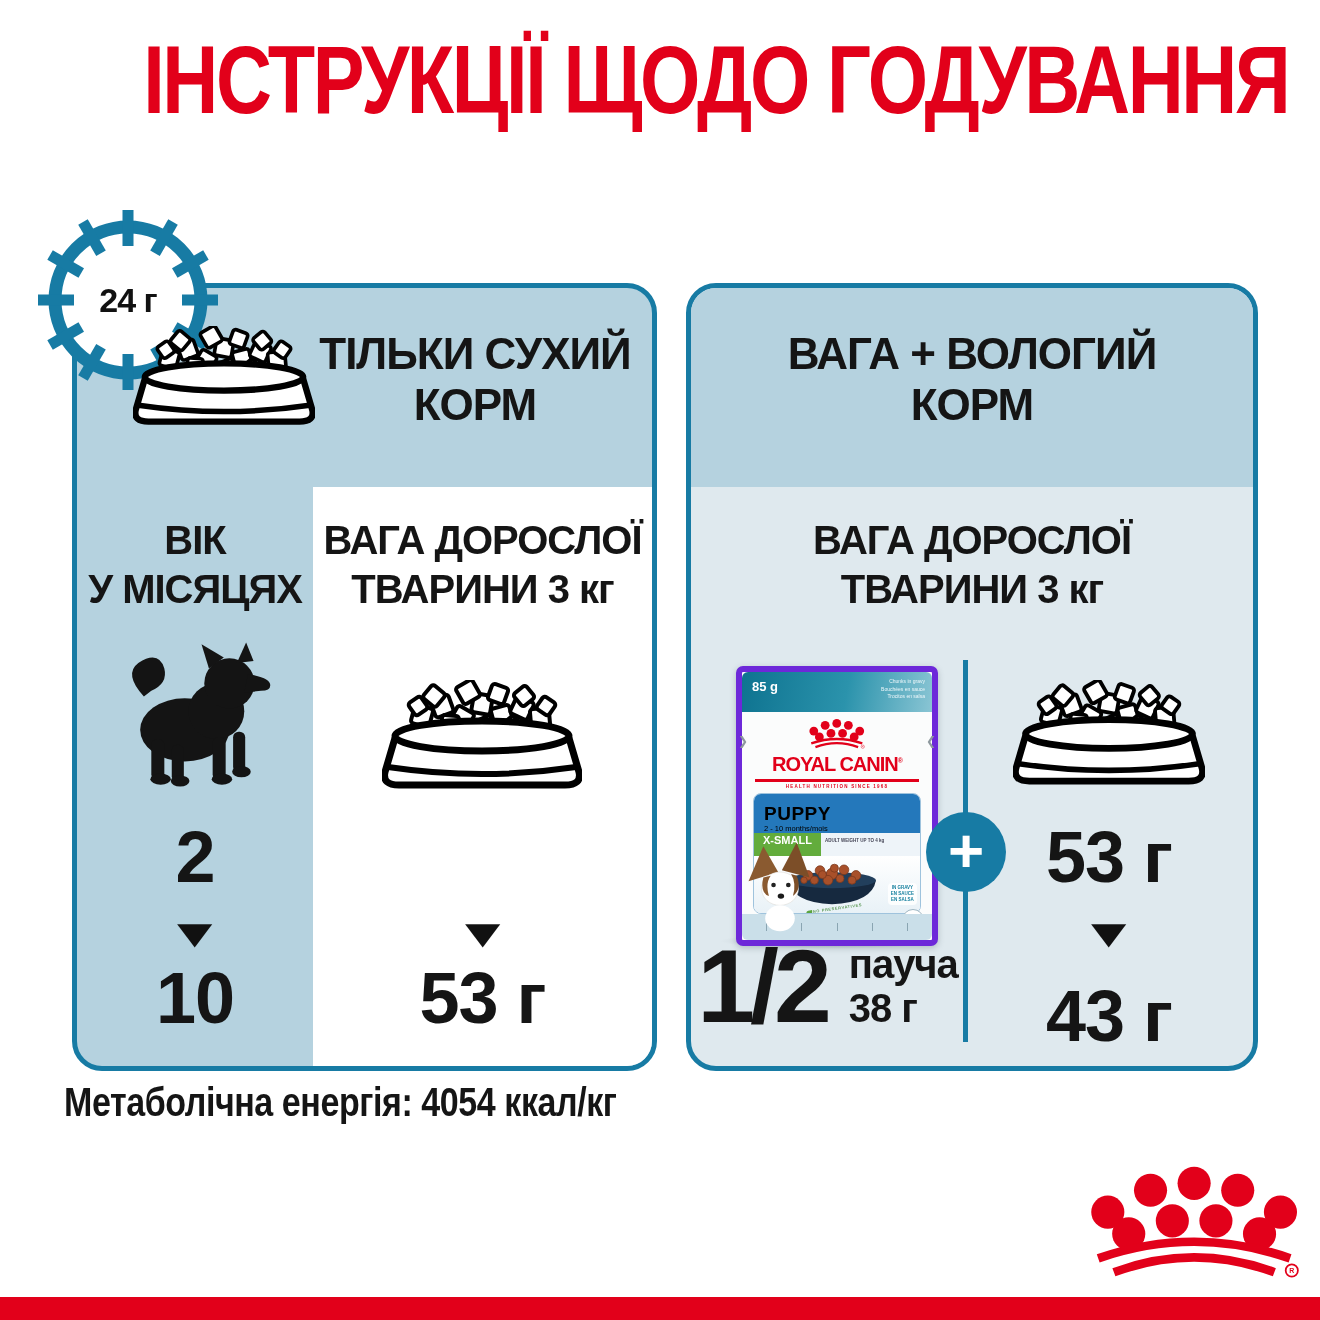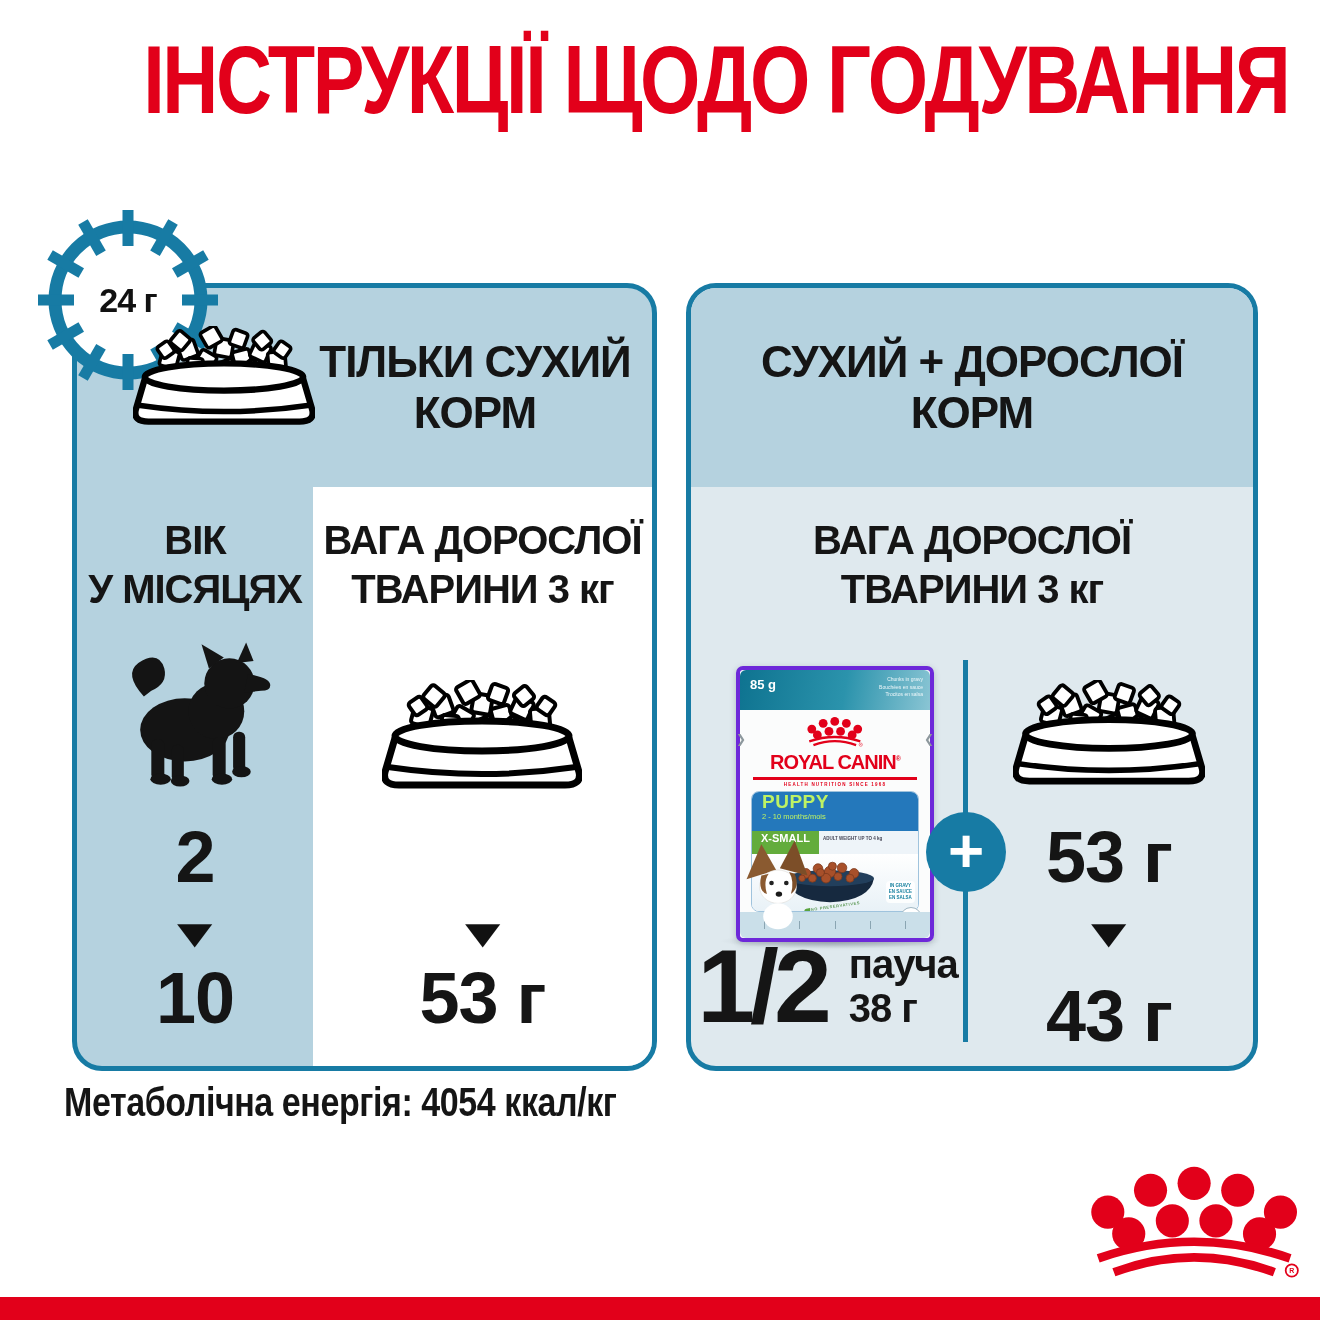--- a/index.html
+++ b/index.html
@@ -13,21 +13,21 @@
 
   
   .panel { position:absolute; top:283px; height:788px; border:5px solid #177ba4;
            border-radius:30px; overflow:hidden; box-sizing:border-box; z-index:1; }
   .panel-left  { left:72px;  width:585px; background:#b5d2df; }
   .panel-right { left:686px; width:572px; background:#dfe9ee; }
   .header-strip { position:absolute; top:0; left:0; right:0; height:199px; background:#b5d2df; }
   .white-col { position:absolute; left:236px; top:199px; right:0; bottom:0; background:#ffffff; }
 
   .panel-header { position:absolute; top:40px; font-size:44px; font-weight:700; line-height:1.16;
-                  text-align:center; letter-spacing:-1px; color:#151515;margin-top:8px; }
+                  text-align:center; letter-spacing:-1px; color:#151515; }
   .panel-left  .panel-header { left:228px; width:340px; }
   .panel-right .panel-header { left:0; width:100%; }
 
   .col-header { position:absolute; top:228px; font-size:40px; font-weight:700; line-height:1.22;
                 text-align:center; letter-spacing:-1px; }
   .age-col-header    { left:0;     width:236px; }
   .weight-col-header { left:236px; width:339px; }
   .rp-weight-header  { left:0;     width:100%;  }
 
   .big-num { position:absolute; font-size:72px; font-weight:700; text-align:center;
@@ -61,40 +61,40 @@
                  background:#177ba4; color:#fff; display:flex; align-items:center; justify-content:center;
                  font-size:62px; font-weight:700; z-index:3; padding-bottom:4px; box-sizing:border-box; }
   .portion { position:absolute; left:0; top:640px; width:273px; height:116px; display:flex;
              align-items:center; justify-content:center; gap:22px; z-index:3; }
   .portion-frac { font-size:104px; font-weight:700; letter-spacing:-5px; line-height:1; }
   .portion-stack { display:flex; flex-direction:column; align-items:flex-start; gap:2px; }
   .portion-unit,.portion-weight { font-size:40px; font-weight:700; line-height:1.05; letter-spacing:-1px; }
 
   
   .pouch { position:absolute; left:45px; top:378px; width:190px; height:268px; background:#fbfcfc;
-           border:4px solid #6d28d9; border-radius:7px; z-index:2; box-shadow:0 2px 6px rgba(40,60,70,.25); }
+           border:6px solid #6d28d9; border-radius:7px; z-index:2; box-shadow:0 2px 6px rgba(40,60,70,.25); }
   .pouch-shadow { position:absolute; left:28px; top:645px; width:224px; height:16px; z-index:1;
                   background:radial-gradient(ellipse at center, rgba(50,60,70,.30) 0%, rgba(50,60,70,0) 70%); }
   .pouch-band { position:absolute; top:0; left:0; right:0; height:40px; border-radius:6px 6px 0 0;
                 background:linear-gradient(100deg,#0e7390 0%,#2b93ac 55%,#8ac5d4 100%); }
   .pouch-weight { position:absolute; top:7px; left:10px; color:#fff; font-size:13px; font-weight:600; }
   .pouch-topright { position:absolute; top:6px; right:7px; text-align:right; color:#eef7fa;
                     font-size:5px; line-height:1.5; }
   .crimp { position:absolute; top:62px; color:#8d989d; font-size:12px; }
   .crimp-l { left:-4px; } .crimp-r { right:-4px; }
   .pouch-crown { position:absolute; top:46px; left:50%; transform:translateX(-50%); width:58px; height:32px; }
   .pouch-brand { position:absolute; top:82px; width:100%; text-align:center; color:#e2001a;
                  font-size:20px; font-weight:700; letter-spacing:-1px; line-height:1; }
   .pouch-brand sup { font-size:7px; }
   .pouch-rule { position:absolute; top:107px; left:13px; right:13px; height:3px; background:#e2001a; }
   .pouch-tagline { position:absolute; top:112px; width:100%; text-align:center; color:#e2001a;
                    font-size:4.5px; letter-spacing:1.2px; font-weight:700; }
   .pouch-panel { position:absolute; top:121px; left:11px; right:11px; height:119px; border-radius:8px;
                  background:#fff; border:1px solid #9fc3dd; overflow:hidden; }
-  .pp-head { height:39px; background:#2478bb; color:#bef264; padding:0 0 0 10px; box-sizing:border-box; }
+  .pp-head { height:39px; background:#2478bb; color:#000000; padding:10px 0 0 10px; box-sizing:border-box; }
   .pp-product { font-size:19px; font-weight:700; letter-spacing:.5px; line-height:1.05; }
   .pp-range { font-size:7.5px; }
   .pp-bar { display:flex; height:23px; }
   .pp-size { background:#63ac3c; color:#fff; font-size:11px; font-weight:700; padding:0 9px; line-height:15px; }
   .pp-aw { flex:1; background:#eef4f9; color:#445; font-size:4.5px; line-height:15px;
            padding-left:4px; font-weight:700; }
   .pp-photo { position:relative; height:63px; background:linear-gradient(#ffffff,#e6f0f6); }
   .wet-bowl { position:absolute; left:28px; top:5px; width:100px; height:48px; }
   .no-pres { position:absolute; left:28px; top:50px; width:104px; text-align:center; font-size:4px;
              color:#5d9a57; transform:rotate(-8deg); letter-spacing:.6px; font-weight:700; }
@@ -273,21 +273,21 @@
     <div class="big-num age-to">10</div>
 
     <div class="arrow dry-arrow"><span>▼</span></div>
     <div class="big-num dry-to">53 г</div>
   </div>
 
   <div class="panel panel-right">
     <div class="header-strip"></div>
 
     <div class="panel-header">
-      <div>СУХИЙ + ДОРОСЛОЇ</div>
+      <div>ВАГА + ВОЛОГИЙ</div>
       <div>КОРМ</div>
     </div>
 
     <div class="col-header rp-weight-header">
       <div>ВАГА ДОРОСЛОЇ</div>
       <div>ТВАРИНИ 3 кг</div>
     </div>
 
     <div class="divider"></div>
     <div class="plus-circle">

